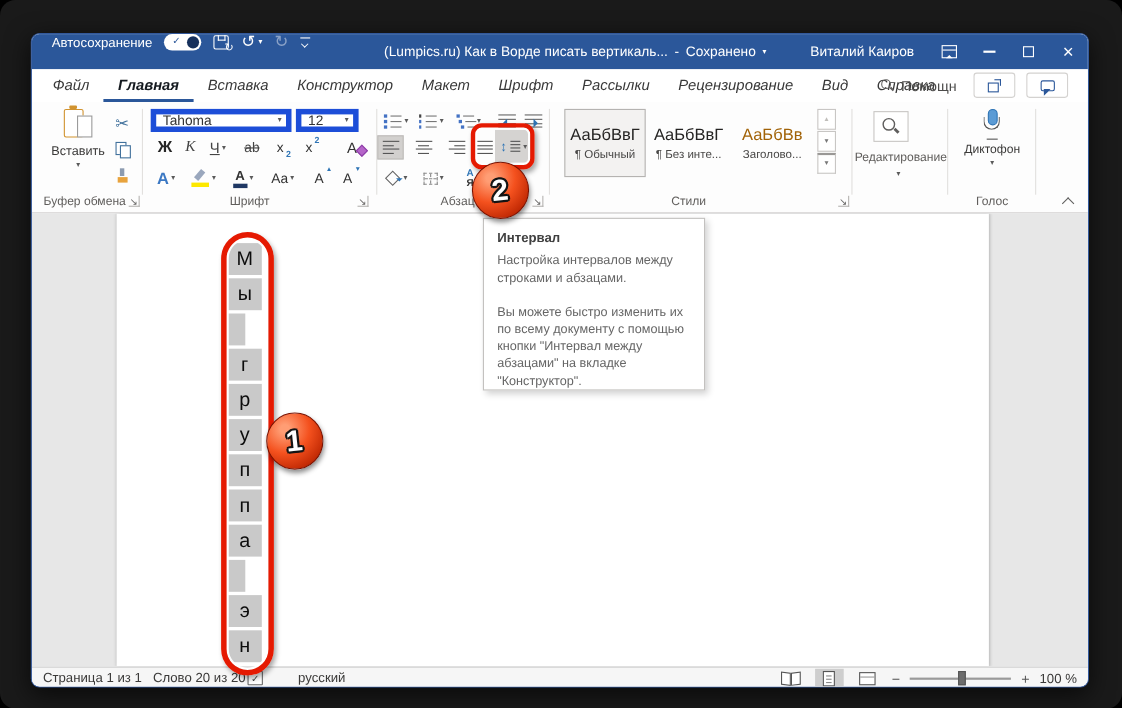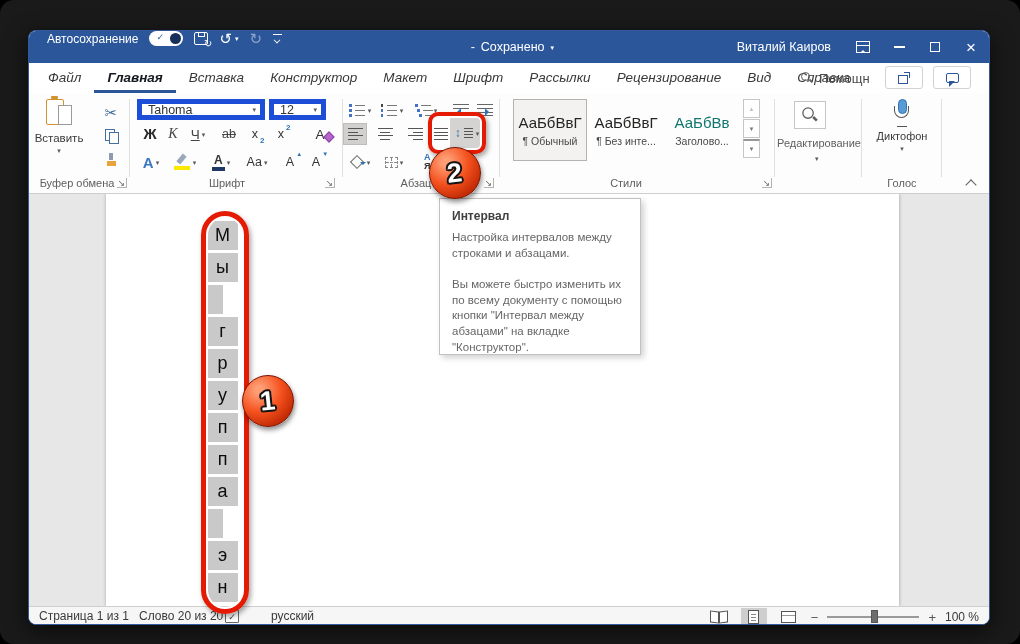--- a/index.html
+++ b/index.html
@@ -115,21 +115,21 @@
   .ic-borders::before{content:"";position:absolute;left:50%;top:0;bottom:0;width:0;border-left:1px dashed #888;}
   .ic-borders::after{content:"";position:absolute;top:50%;left:0;right:0;height:0;border-top:1px dashed #888;}
   .sortc{display:flex;flex-direction:column;line-height:1;}
   .sortc .a{font-size:9px;font-weight:bold;color:#2e74b5;}
   .sortc .z{font-size:9px;font-weight:bold;color:#333;}
   .sort-arrow{font-size:11px;color:#444;}
   
   .stylecard{position:absolute;width:74px;height:62px;display:flex;flex-direction:column;align-items:center;justify-content:center;gap:4px;overflow:hidden;}
   .stylecard.sel{border:1px solid #b5b3b1;background:#f3f2f1;}
   .stylecard .sample{font-size:15px;color:#252423;white-space:nowrap;}
-  .stylecard.head .sample{color:#0f766e;}
+  .stylecard.head .sample{color:#a16207;}
   .stylecard .sname{font-size:10.5px;color:#4a4948;white-space:nowrap;}
   .st-scroll{position:absolute;width:17px;height:19px;background:#fff;border:1px solid #c8c6c4;display:flex;align-items:center;justify-content:center;font-size:6px;color:#777;}
   
   .edit-box{position:absolute;width:32px;height:28px;background:#fff;border:1px solid #c8c6c4;display:flex;align-items:center;justify-content:center;}
   .ic-search.big{transform:scale(1.3);}
   .ic-mic{position:relative;width:19px;height:28px;}
   .ic-mic .body{position:absolute;left:5px;top:0;width:9px;height:15px;background:#5b9bd5;border:1px solid #2e74b5;border-radius:5px;}
   .ic-mic .stand{position:absolute;left:1px;top:7px;width:15px;height:12px;border:1.3px solid #555;border-top:none;border-radius:0 0 9px 9px;}
   .ic-mic .base{position:absolute;left:4px;bottom:0;width:10px;height:1.3px;background:#555;}
   
@@ -189,20 +189,21 @@
             <span class="sync">↻</span>
           </span>
       <span style="display:flex;align-items:center;gap:3px;">
         <span class="tb-glyph">↺</span>
         <span class="dd w">▾</span>
       </span>
       <span class="tb-glyph dim">↻</span>
       <span class="qat-more"></span>
     </div>
     <div class="tb-title">
+      <span>(Lumpics.ru) Как в Ворде писать вертикаль...</span>
       <span>-</span>
       <span>Сохранено</span>
       <span class="dd w">▾</span>
     </div>
     <div class="tb-right">
       <span class="tb-user">Виталий Каиров</span>
       <span class="winbtn">
             <span class="ic-ribopt"></span>
           </span>
       <span class="winbtn">
@@ -245,21 +246,21 @@
 
   <div class="ribbon">
 
     <div class="gdiv" style="left:100px;"></div>
     <div class="gdiv" style="left:313px;"></div>
     <div class="gdiv" style="left:470px;"></div>
     <div class="gdiv" style="left:745px;"></div>
     <div class="gdiv" style="left:832px;"></div>
     <div class="gdiv" style="left:912px;"></div>
 
-    <div class="bigbtn" style="left:0;top:4px;width:60px;">
+    <div class="bigbtn" style="left:12px;top:4px;width:60px;">
       <span class="clip">
             <span class="clip-back"></span>
             <span class="clip-sheet"></span>
           </span>
       <span class="biglabel">Вставить</span>
       <span class="dd">▾</span>
     </div>
     <div class="rbtn" style="left:70px;top:8px;width:24px;height:22px;">
           <span class="ic-cut">✂</span>
         </div>

